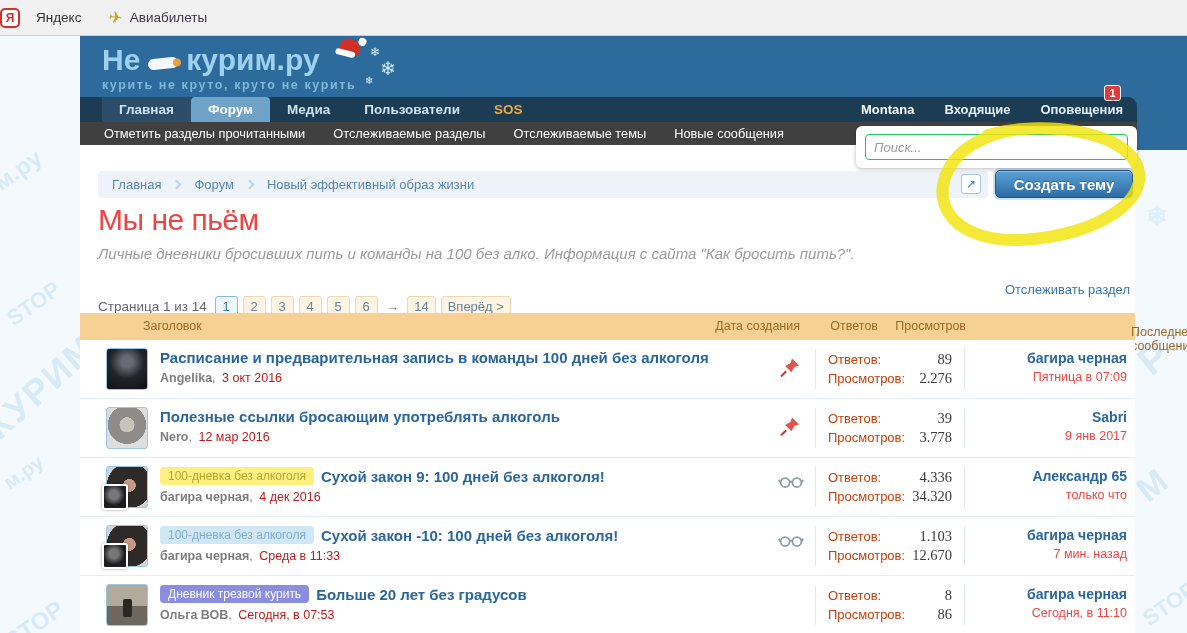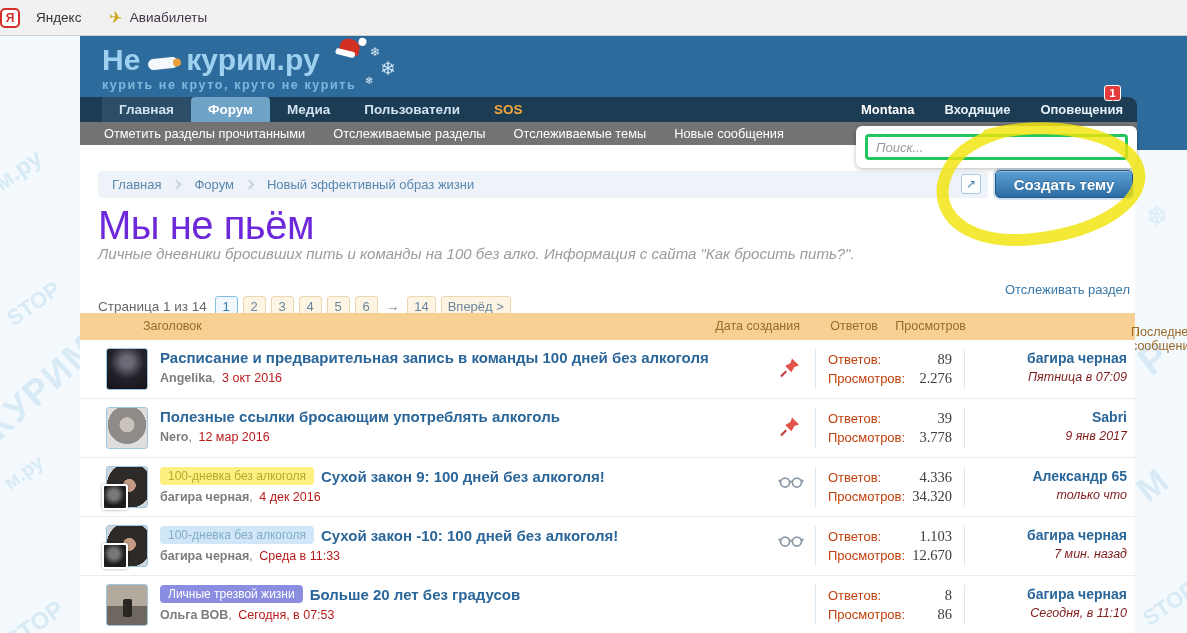--- a/index.html
+++ b/index.html
@@ -54,28 +54,28 @@
   .tab-sos { color:#f3a83b; }
   .user-links { position:absolute; right:14px; top:0; height:25px; display:flex; align-items:center; gap:30px; }
   .user-link { position:relative; color:#e6f1f9; font-weight:bold; font-size:13px; cursor:pointer; }
   .user-name { color:#fff; }
   .alert-badge { position:absolute; top:-17px; right:2px; min-width:17px; height:16px; background:#e23b3b;
     border:1px solid #fff; border-radius:3px; color:#fff; font-size:11px; display:flex; align-items:center; justify-content:center; padding:0 3px; }
   .alert-badge::after { content:""; position:absolute; left:50%; bottom:-4px; margin-left:-3px;
     border:3px solid transparent; border-top-color:#e23b3b; }
 
   
-  .subnav { position:absolute; left:80px; top:122px; width:1057px; height:23px; background:#737373;
+  .subnav { position:absolute; left:80px; top:122px; width:1057px; height:23px; background:#404040;
     display:flex; align-items:center; gap:28px; padding-left:24px; }
   .subnav a { color:#fff; font-size:12.8px; text-decoration:none; cursor:pointer; }
 
   
   .search-panel { position:absolute; left:856px; top:126px; width:281px; height:42px; background:#fff;
     border-radius:6px; box-shadow:0 1px 4px rgba(0,0,0,.28); z-index:5; }
-  .search-input { position:absolute; left:9px; top:8px; width:263px; height:26px; border:3px solid #22c55e;
+  .search-input { position:absolute; left:9px; top:8px; width:263px; height:26px; border:1px solid #22c55e;
     border-radius:4px; padding:0 8px; font-size:13px; font-style:italic; color:#555; font-family:"Liberation Sans",sans-serif; }
   .search-input::placeholder { color:#9a9a9a; font-style:italic; }
 
   
   .content { position:absolute; left:80px; top:145px; width:1055px; height:488px; background:#fff; }
 
   .breadcrumb { position:absolute; left:18px; top:26px; width:890px; height:27px; background:#edf3f9;
     border-radius:4px; display:flex; align-items:center; padding-left:14px; font-size:13px; color:#5c87ad; }
   .crumb { cursor:pointer; }
   .crumb-sep { width:7px; height:7px; border-top:2px solid #c3d5e4; border-right:2px solid #c3d5e4;
@@ -83,21 +83,21 @@
   .share-btn { position:absolute; right:7px; top:3px; width:20px; height:20px; background:#fdfefe;
     border:1px solid #a9c7dc; border-radius:3px; color:#4a85b5; font-size:12px; display:flex;
     align-items:center; justify-content:center; cursor:pointer; }
 
   .create-btn { position:absolute; left:915px; top:25px; width:138px; height:28px;
     background:linear-gradient(#5ba1d6,#2d6ca3); border:1px solid #1f5688; border-radius:5px;
     box-shadow:inset 0 1px 0 rgba(255,255,255,.4), 0 0 0 2px rgba(120,170,210,.35);
     color:#fff; font-size:15px; font-weight:bold; display:flex; align-items:center; justify-content:center;
     text-shadow:0 -1px 0 rgba(0,0,0,.25); cursor:pointer; }
 
-  .page-title { position:absolute; left:18px; top:58px; font-size:40px; color:#6d28d9; letter-spacing:-0.5px; }
+  .page-title { position:absolute; left:18px; top:58px; font-size:30px; color:#ef4444; letter-spacing:-0.5px; }
   .page-desc { position:absolute; left:18px; top:100px; font-size:15px; font-style:italic; color:#9b9b9b; }
 
   .pagination { position:absolute; left:18px; top:131px; display:flex; align-items:center; font-size:13.5px; color:#666;margin-top:20px; }
   .pg-label { margin-right:8px; }
   .pg-box { min-width:23px; height:21px; padding:0 6px; margin-right:5px; display:inline-flex; align-items:center;
     justify-content:center; border-radius:3px; background:#fdf4e3; border:1px solid #ecd8ae; color:#68869f;
     font-size:13px; cursor:pointer; }
   .pg-current { background:#f0f8fd; border-color:#84bede; color:#3a7ca8; }
   .pg-arrow { margin:0 8px 0 3px; color:#777; }
   .watch-link { position:absolute; right:5px; top:137px; font-size:13px; color:#3878a8; cursor:pointer; }
@@ -140,21 +140,21 @@
   .marker { position:absolute; left:698px; top:16px; width:26px; height:26px; }
 
   .stats { position:absolute; left:735px; top:9px; width:150px; height:40px; padding:1px 12px;
     border-left:1px solid #dde9f2; border-right:1px solid #dde9f2; }
   .stat-line { display:flex; justify-content:space-between; align-items:baseline; line-height:19px; }
   .stat-label { font-size:13px; color:#c2410c; }
   .stat-value { font-family:"Liberation Serif", serif; font-size:14.5px; color:#3b3b3b; }
 
   .lastcol { position:absolute; right:8px; top:10px; width:175px; text-align:right; }
   .last-user { font-size:14px; font-weight:bold; color:#2a6699; cursor:pointer; }
-  .last-time { margin-top:4px; font-size:12.5px; color:#7f1d1d;font-style:italic; }
+  .last-time { margin-top:4px; font-size:12.5px; color:#ef4444; }
 
   
   .annotation { position:absolute; left:928px; top:118px; z-index:60; pointer-events:none; }
 </style>
 </head>
 <body>
 
 <div class="screen">
 
   <div class="bookmarks">
@@ -408,21 +408,21 @@
         <div class="lastcol">
           <div class="last-user">багира черная</div>
           <div class="last-time">7 мин. назад</div>
         </div>
       </div>
 
       <div class="row">
         <div class="avatar av5"></div>
         <div class="row-main">
           <div class="title-line">
-            <span class="badge badge-purple">Личные трезвой жизни</span>
+            <span class="badge badge-purple">Дневник трезвой курить</span>
             <span class="thread-title">Больше 20 лет без градусов</span>
           </div>
           <div class="row-meta">
             <span class="t-author">Ольга ВОВ</span><span>,</span>
             <span class="t-date">Сегодня, в 07:53</span>
           </div>
         </div>
         <div class="stats">
           <div class="stat-line">
               <span class="stat-label">Ответов:</span>

